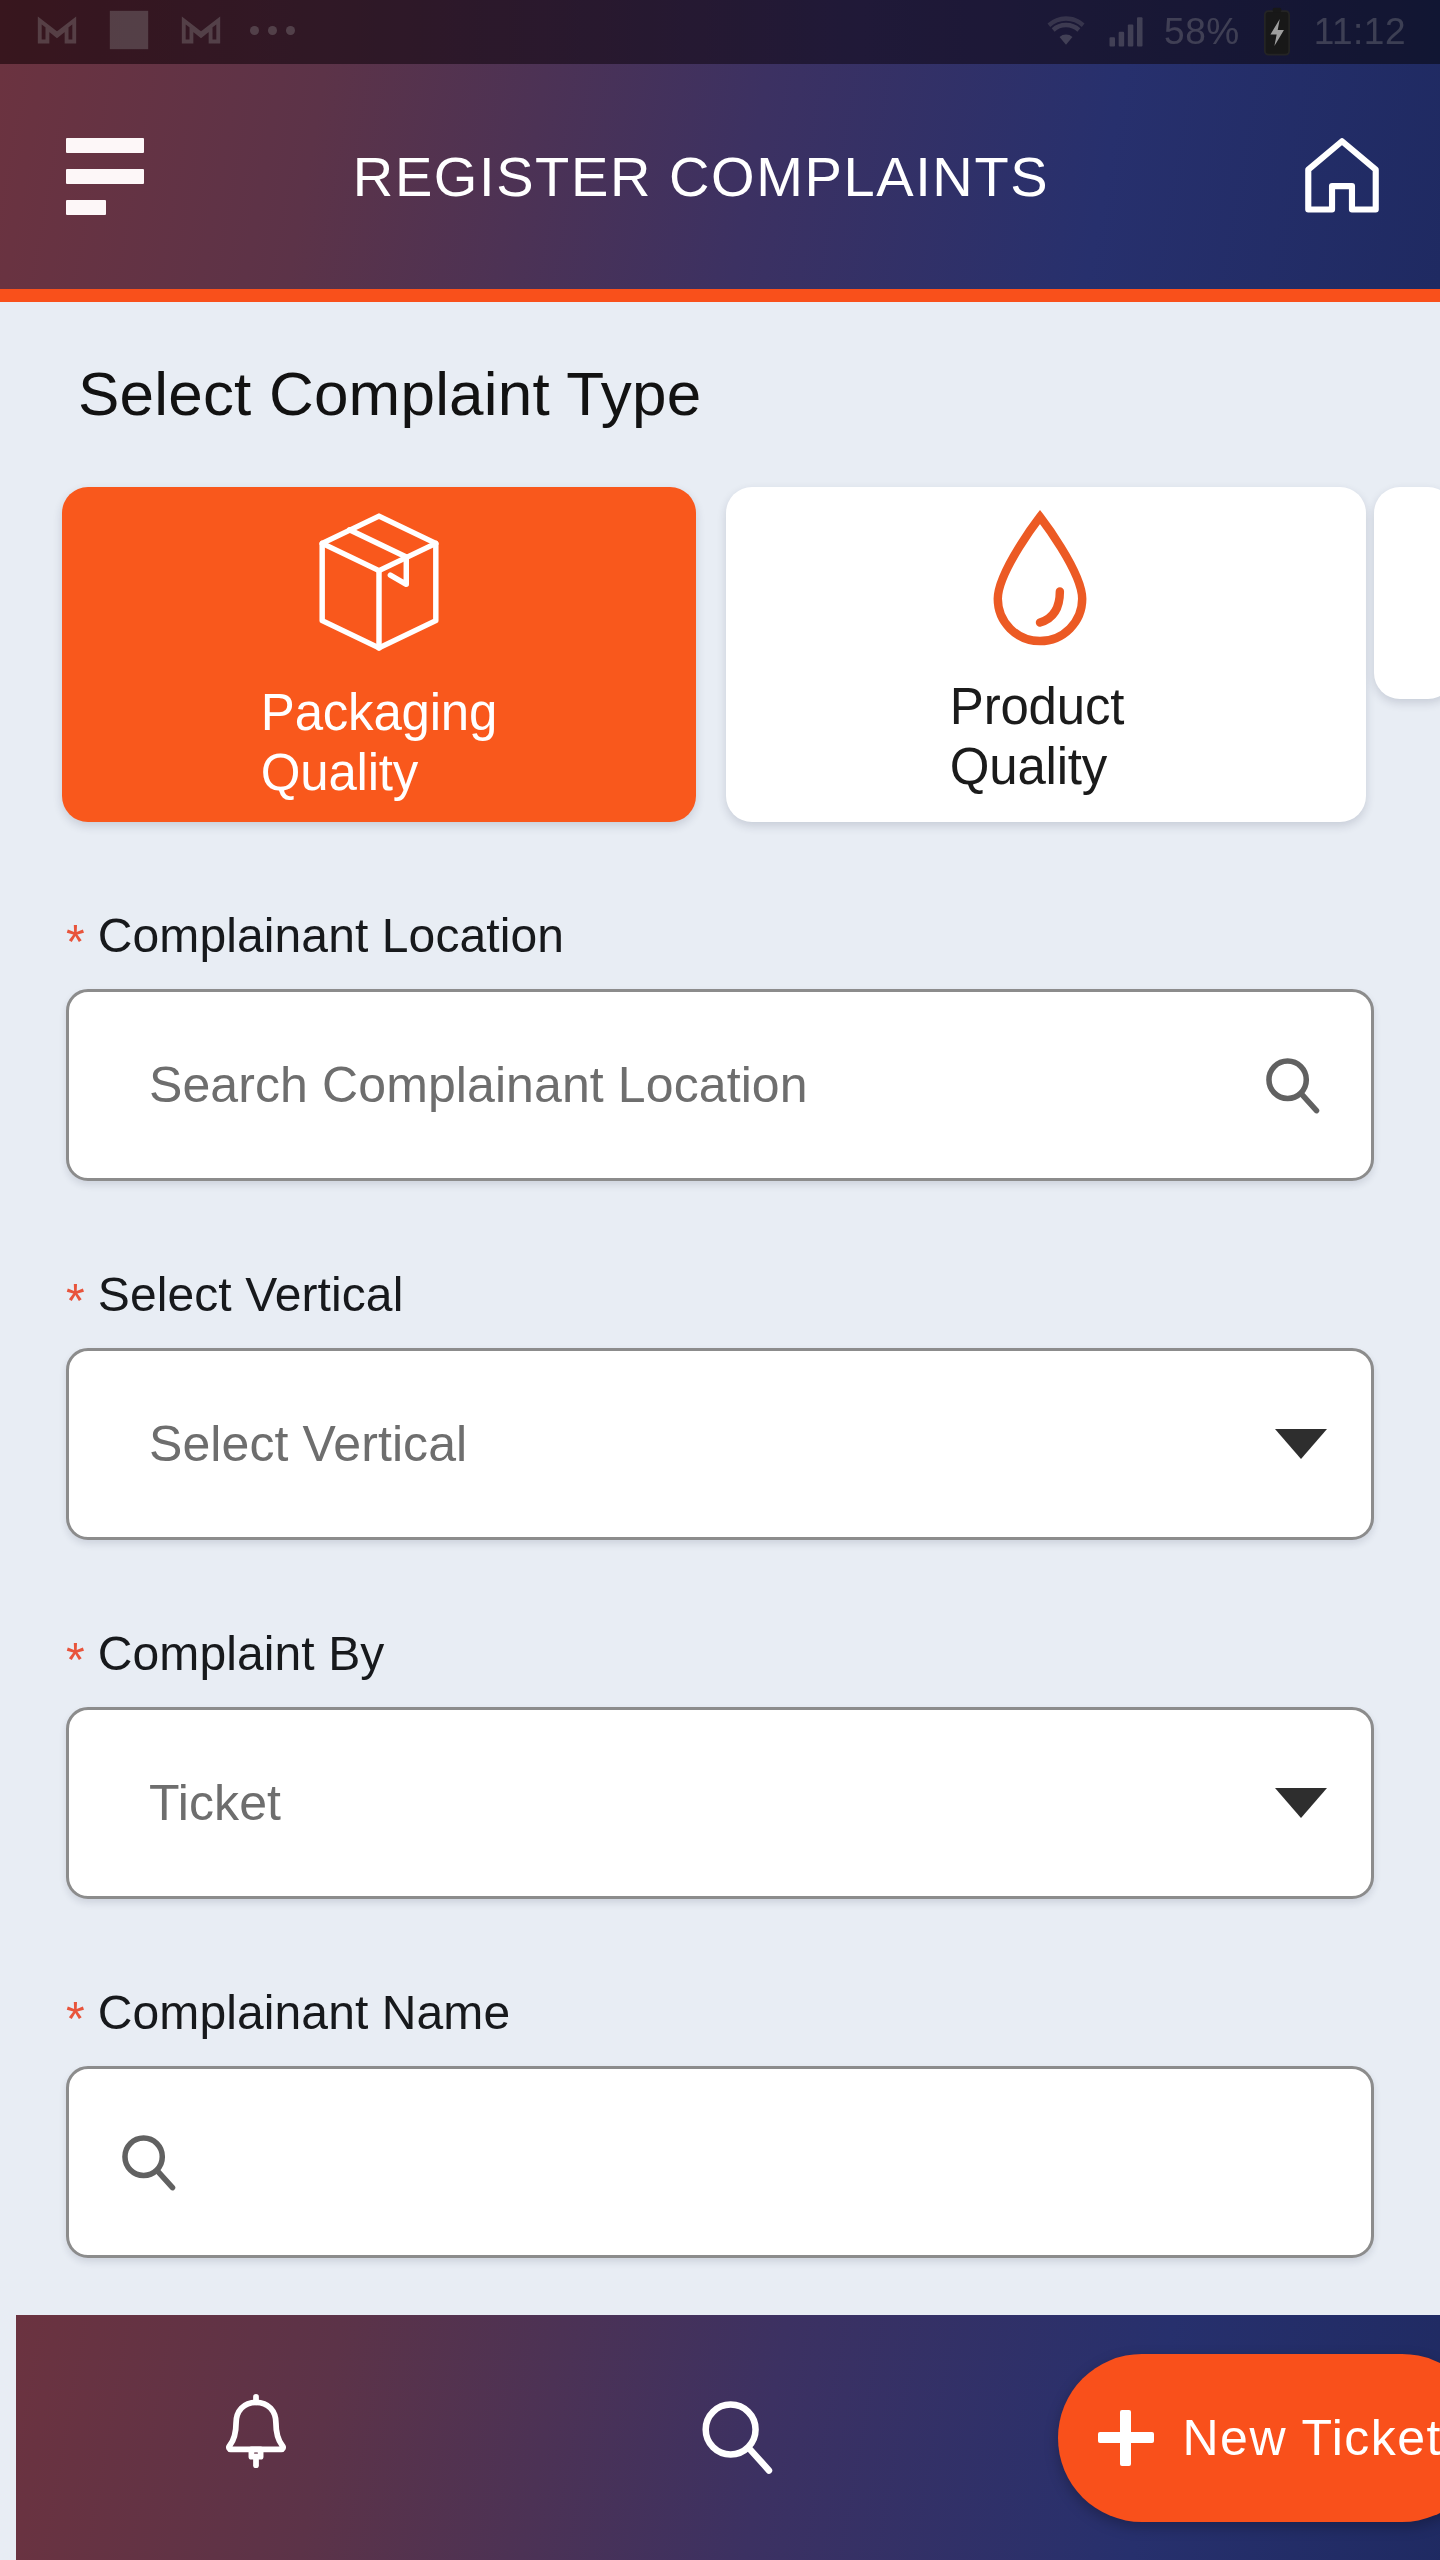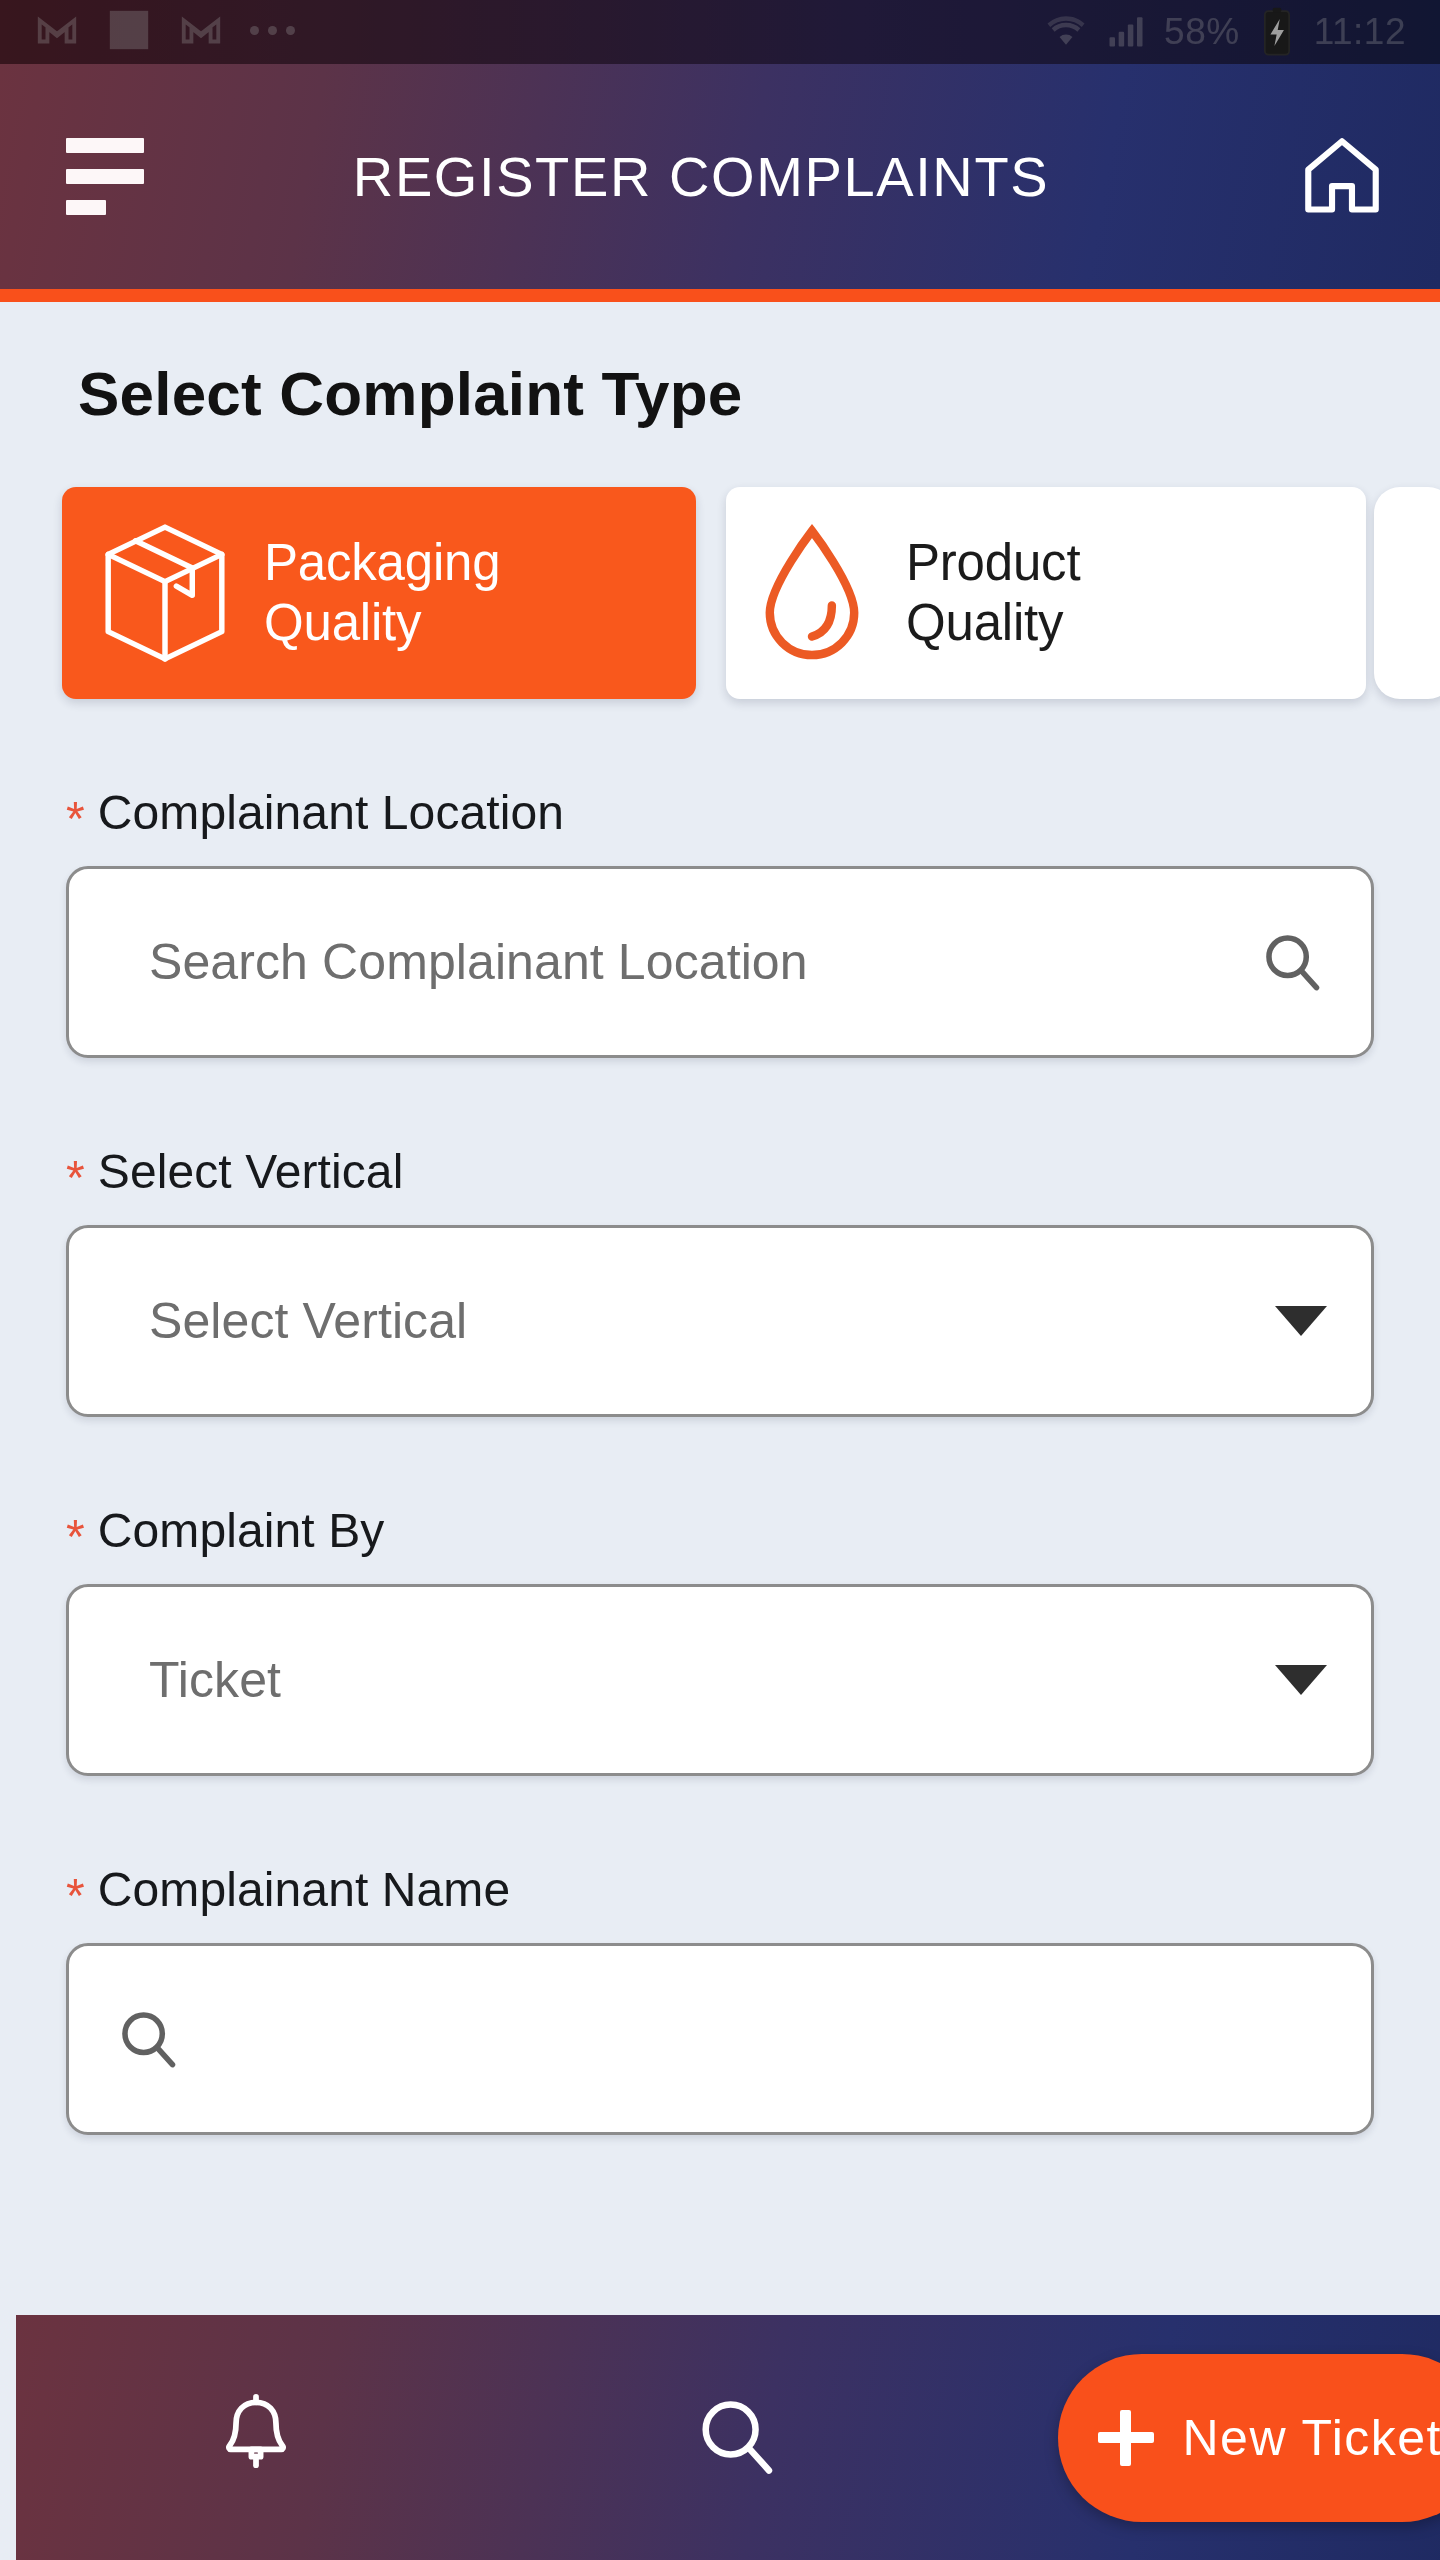--- a/index.html
+++ b/index.html
@@ -79,42 +79,43 @@
   .content {
     position: relative;
     height: 2000px;
     background: #e8edf4;
     padding: 56px 0 0 0;
     overflow: hidden;
   }
   .section-title {
     font-size: 62px;
     color: #121212;
-    font-weight: 700;
+    font-weight: 400;
     padding-left: 78px;
     letter-spacing: 0.2px;
   }
 
   
   .type-row {
     display: flex;
     gap: 30px;
     margin-top: 58px;
     padding-left: 62px;
     align-items: stretch;
   }
   .type-card {
-    border-radius: 14px;
+    border-radius: 26px;
     display: flex;
     align-items: center;
     gap: 26px;
     padding: 20px 30px;
     min-height: 212px;
     box-shadow: 0 4px 10px rgba(30,40,70,0.16);
     cursor: pointer;
+    flex-direction: column;
   }
   .type-card.selected { background: #f9581c; width: 634px; }
   .type-card.plain { background: #ffffff; width: 640px; padding-left: 12px; }
   .type-label {
     font-size: 51px; line-height: 1.17; font-weight: 400; letter-spacing: -0.2px;
   }
   .type-card.selected .type-label { color: #ffffff; }
   .type-card.plain .type-label { color: #1b1b1b; }
   .type-icon { flex: 0 0 auto; display: flex; align-items: center; justify-content: center; }
   .type-card.selected .type-icon { width: 146px; }

